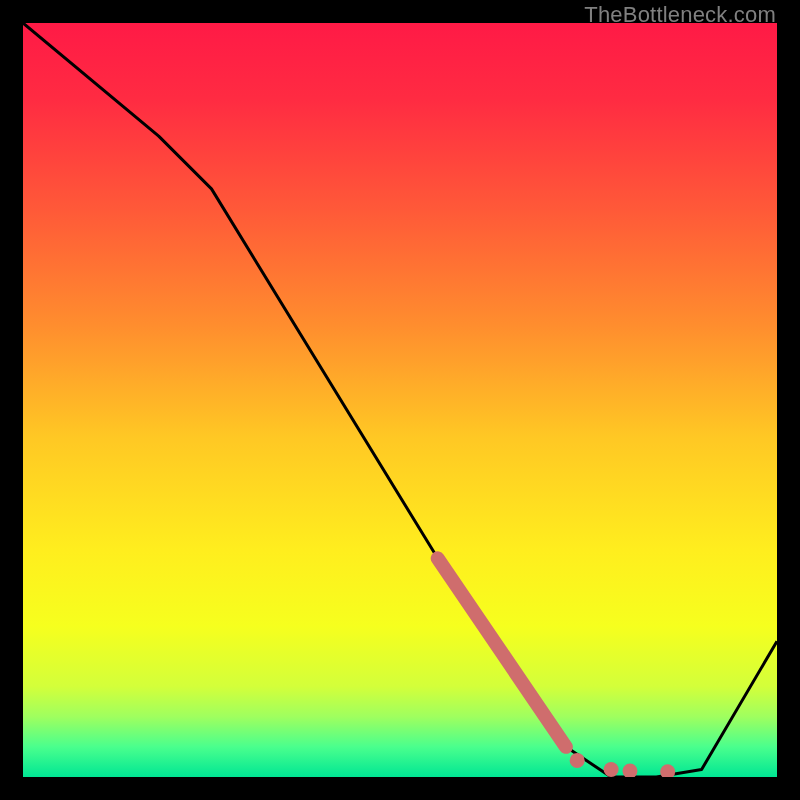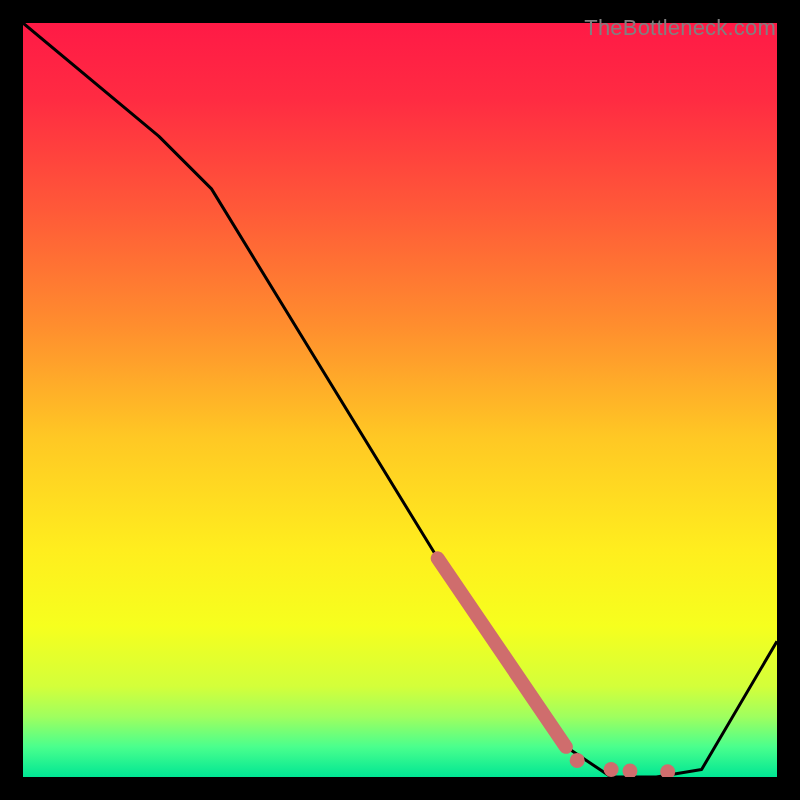--- a/index.html
+++ b/index.html
@@ -14,21 +14,21 @@
   .frame {
     position: absolute;
     left: 23px;
     top: 23px;
     width: 754px;
     height: 754px;
     background: #000;
   }
   .watermark {
     position: absolute;
-    top: 15px;
+    top: 2px;
     right: 24px;
     color: #808080;
     font-size: 22px;
     font-weight: 400;
     letter-spacing: 0.2px;
     z-index: 20;
   }
   svg {
     position: absolute;
     left: 0;

